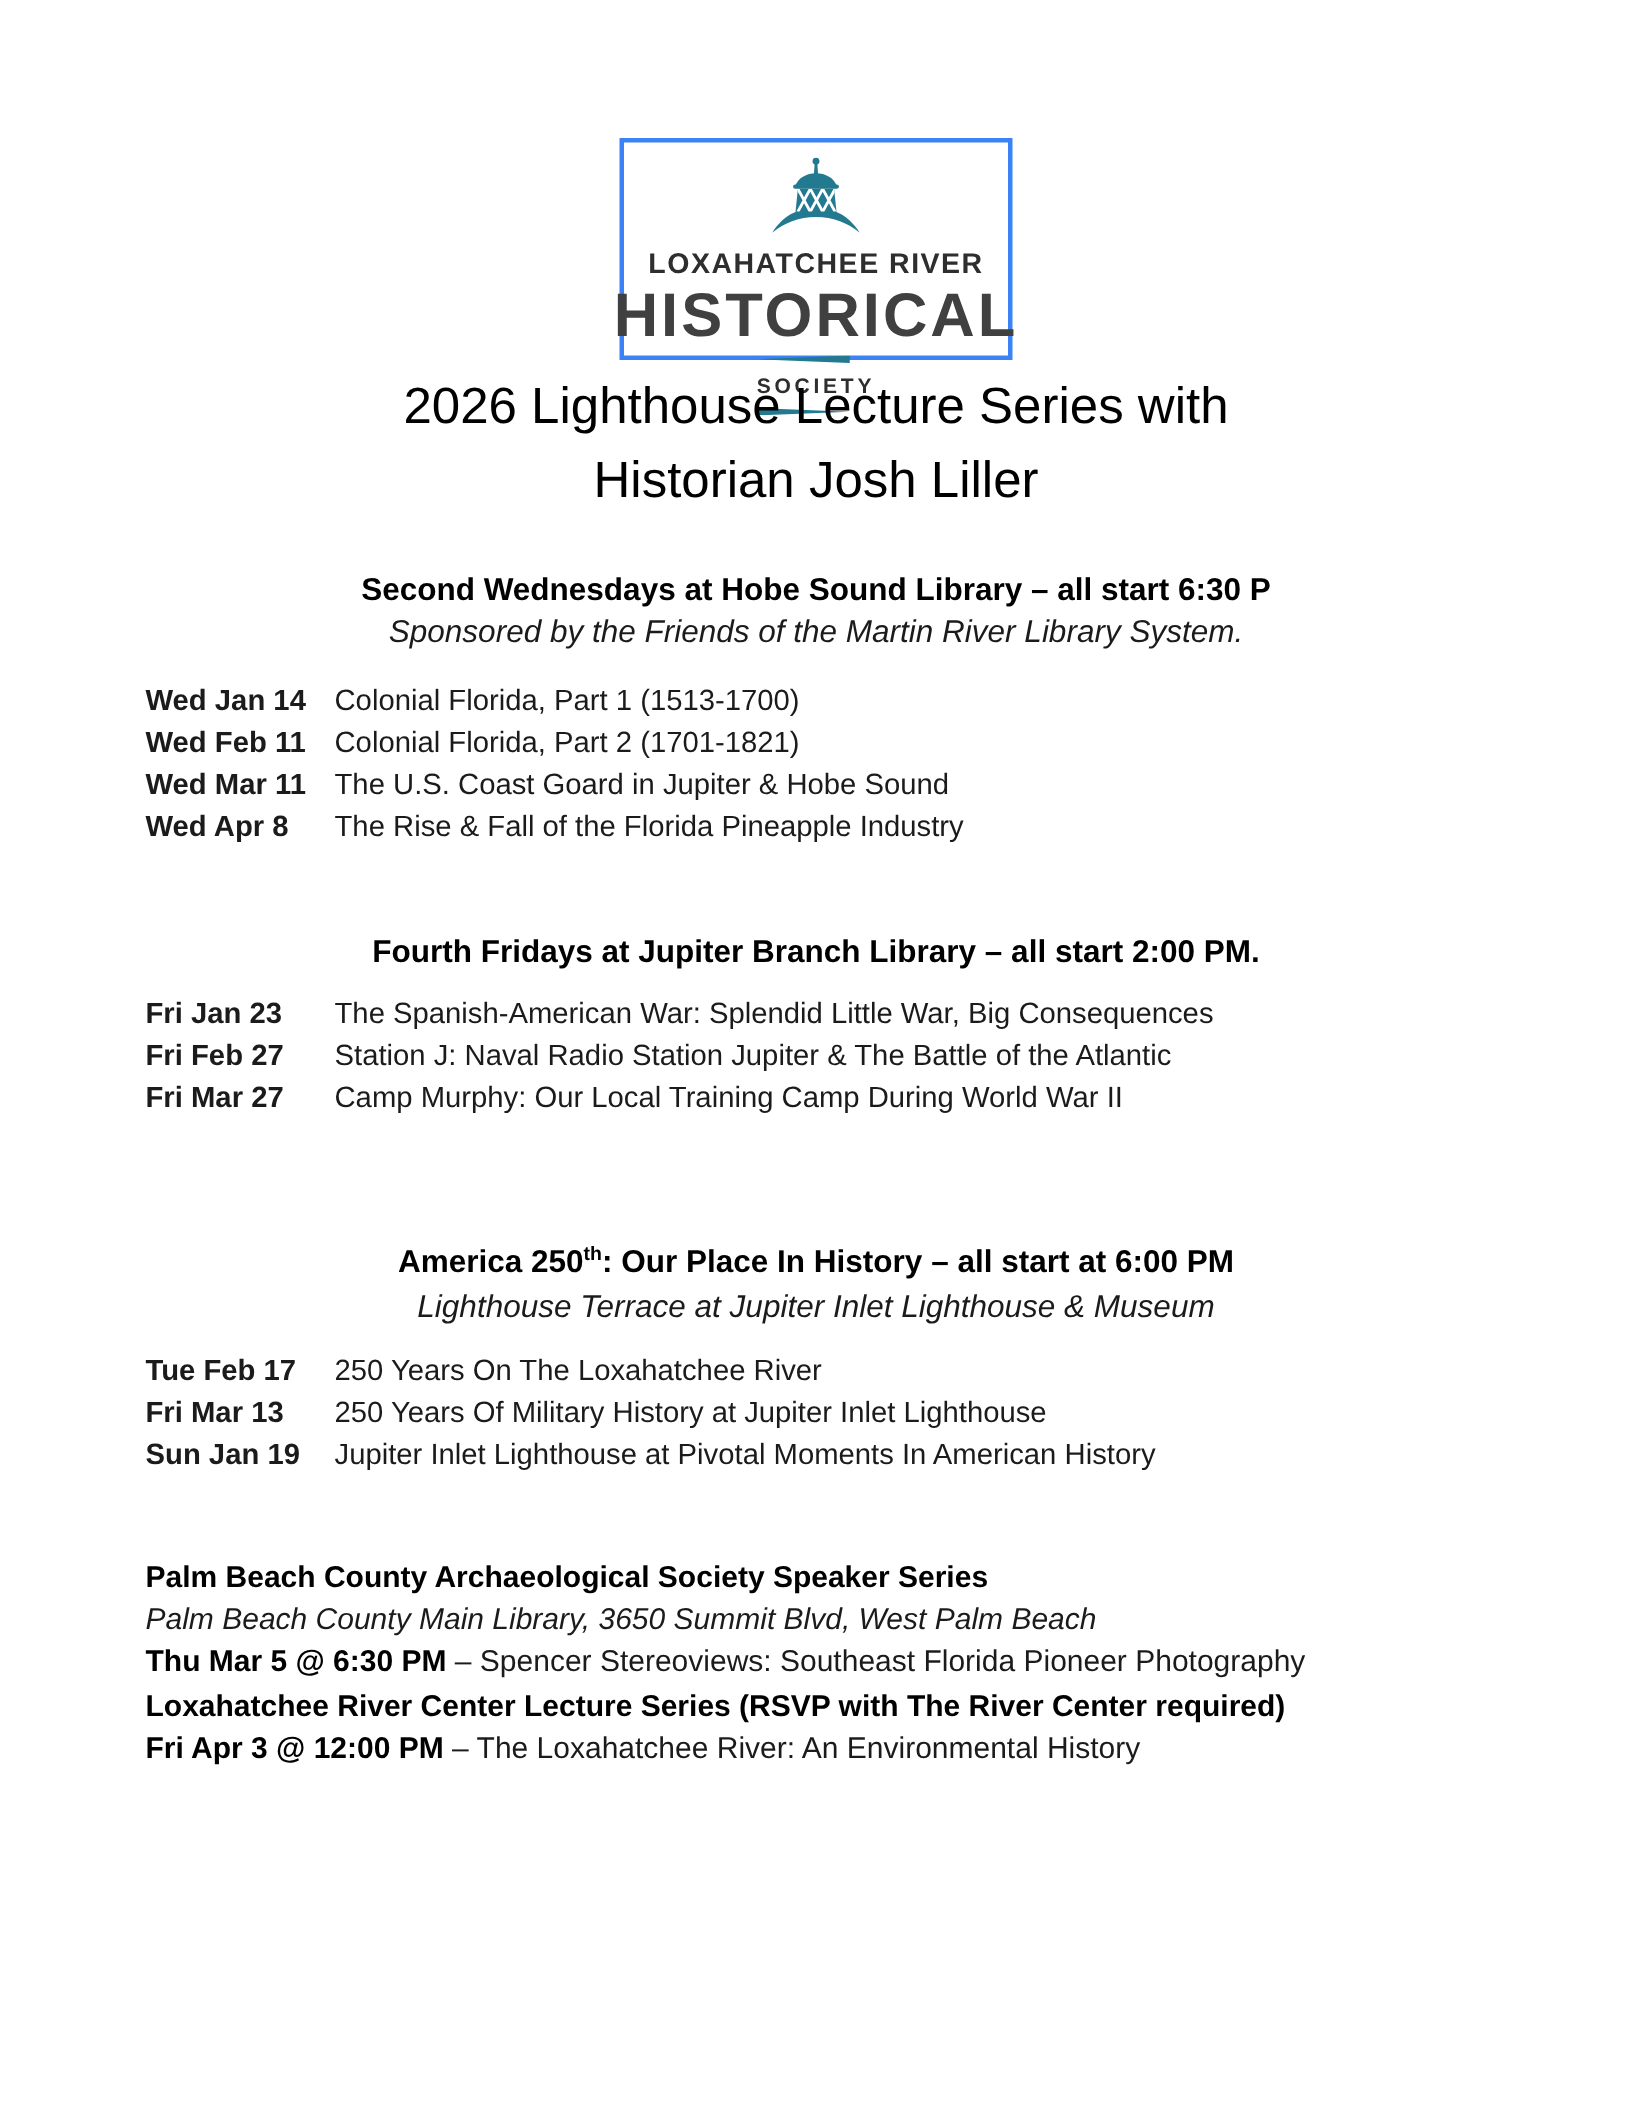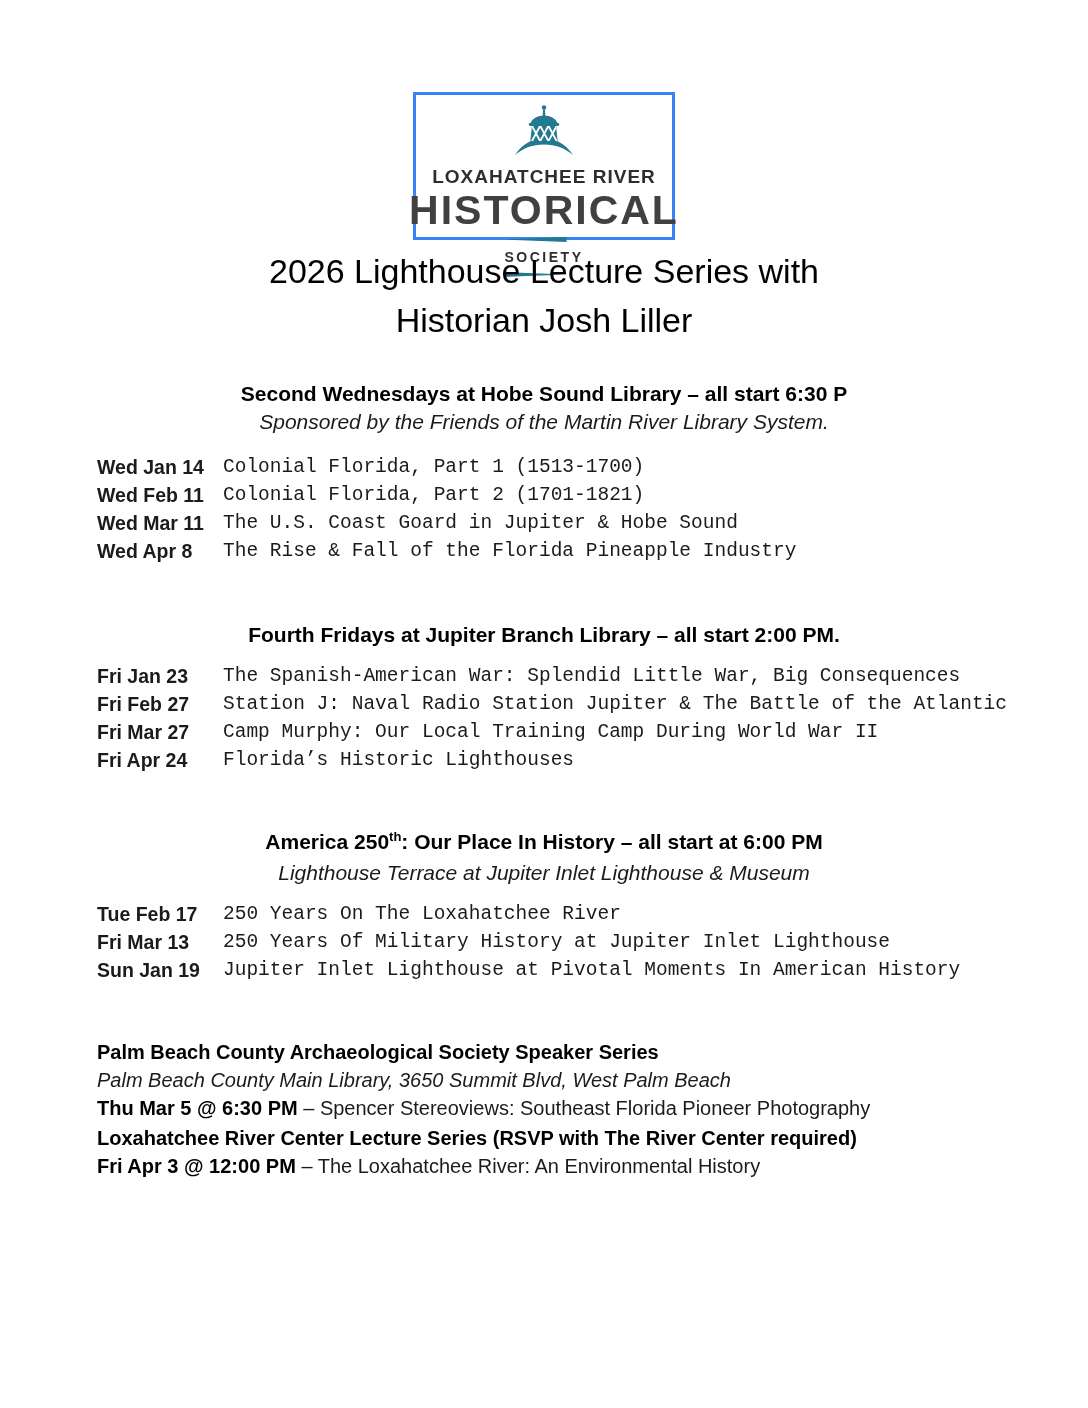--- a/index.html
+++ b/index.html
@@ -103,21 +103,21 @@
 
   
   .event-list {
     position: absolute;
     left: 97px;
     font-size: 19.5px;
     line-height: 28px;
   }
   .event-row { display: flex; }
   .event-date { width: 126px; font-weight: 700; flex: 0 0 126px; }
-  .event-topic { font-weight: 400; white-space: nowrap; font-family: Liberation Mono, monospace; }
+  .event-topic { font-weight: 400; white-space: nowrap; }
 
   
   .other-block {
     position: absolute;
     left: 97px;
     font-size: 20px;
     line-height: 28px;
     color: #1b1b1b;
   }
   .other-block .b { font-weight: 700; color: #000000; }
@@ -204,24 +204,20 @@
       <span class="event-topic">The Spanish-American War: Splendid Little War, Big Consequences</span>
     </div>
     <div class="event-row">
       <span class="event-date">Fri Feb 27</span>
       <span class="event-topic">Station J: Naval Radio Station Jupiter &amp; The Battle of the Atlantic</span>
     </div>
     <div class="event-row">
       <span class="event-date">Fri Mar 27</span>
       <span class="event-topic">Camp Murphy: Our Local Training Camp During World War II</span>
     </div>
-    <div class="event-row">
-      <span class="event-date">Fri Apr 24</span>
-      <span class="event-topic">Florida’s Historic Lighthouses</span>
-    </div>
   </div>
 
   <div id="sec3-head" class="sec-head">
     <div><span>America 250</span><sup class="th">th</sup><span>: Our Place In History – all start at 6:00 PM</span></div>
     <div class="sec-sub">Lighthouse Terrace at Jupiter Inlet Lighthouse &amp; Museum</div>
   </div>
   <div id="list3" class="event-list">
     <div class="event-row">
       <span class="event-date">Tue Feb 17</span>
       <span class="event-topic">250 Years On The Loxahatchee River</span>

